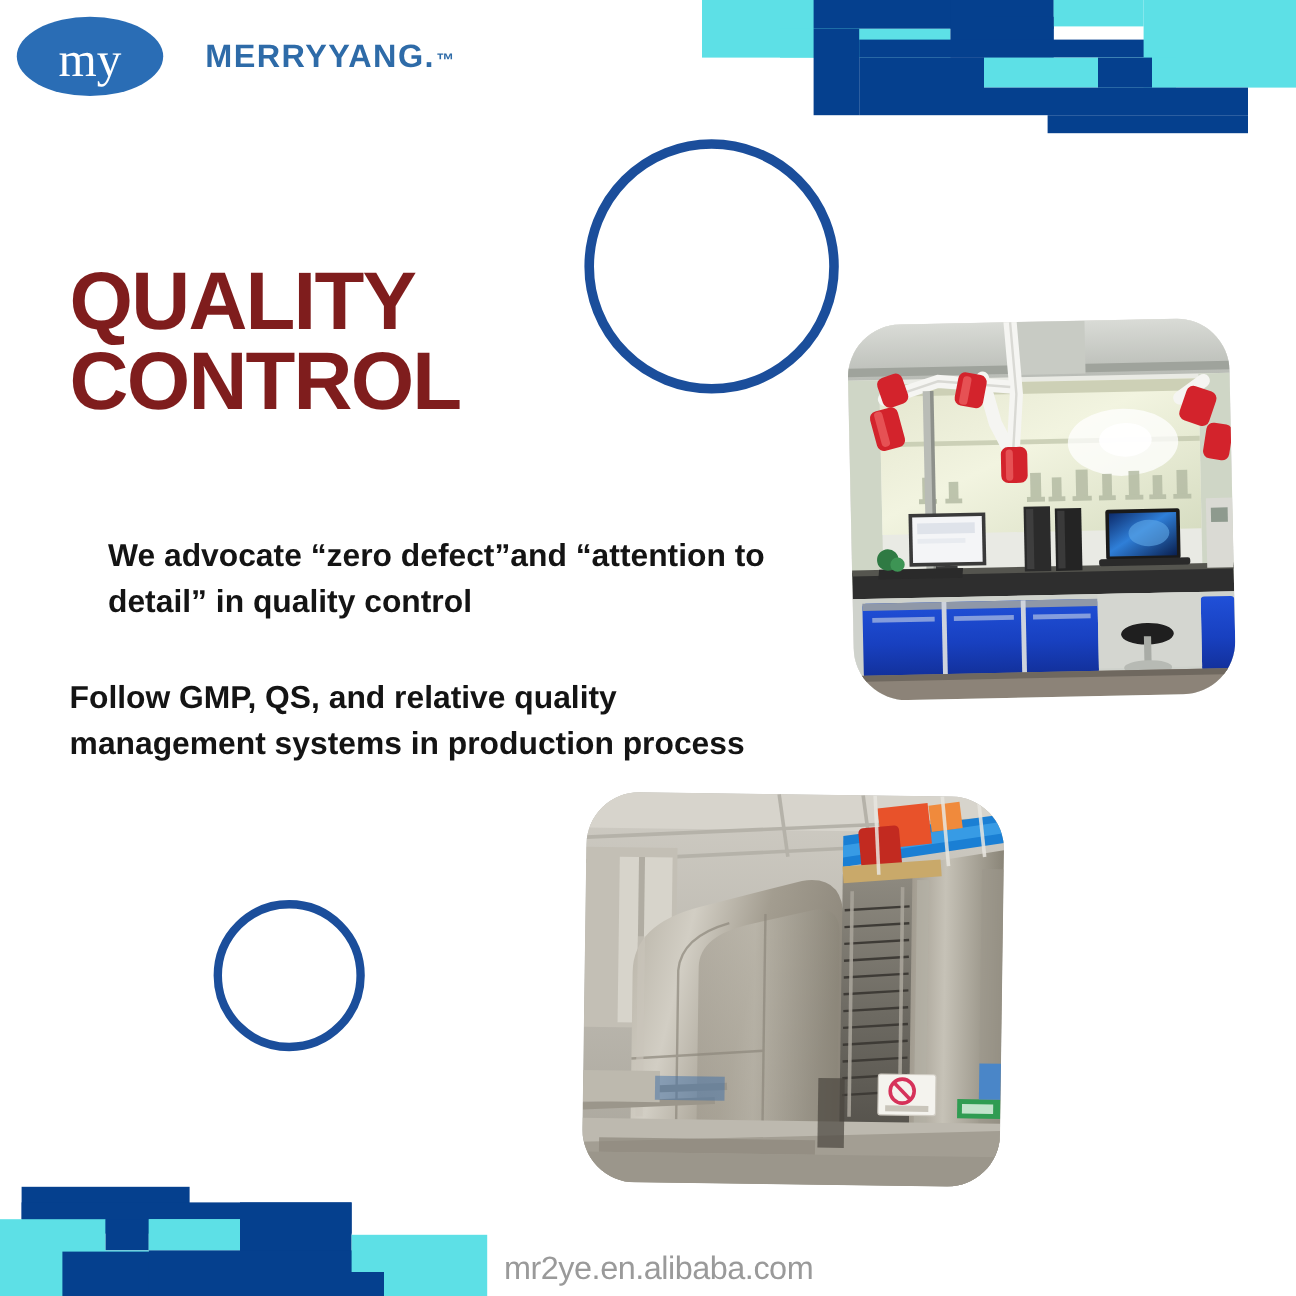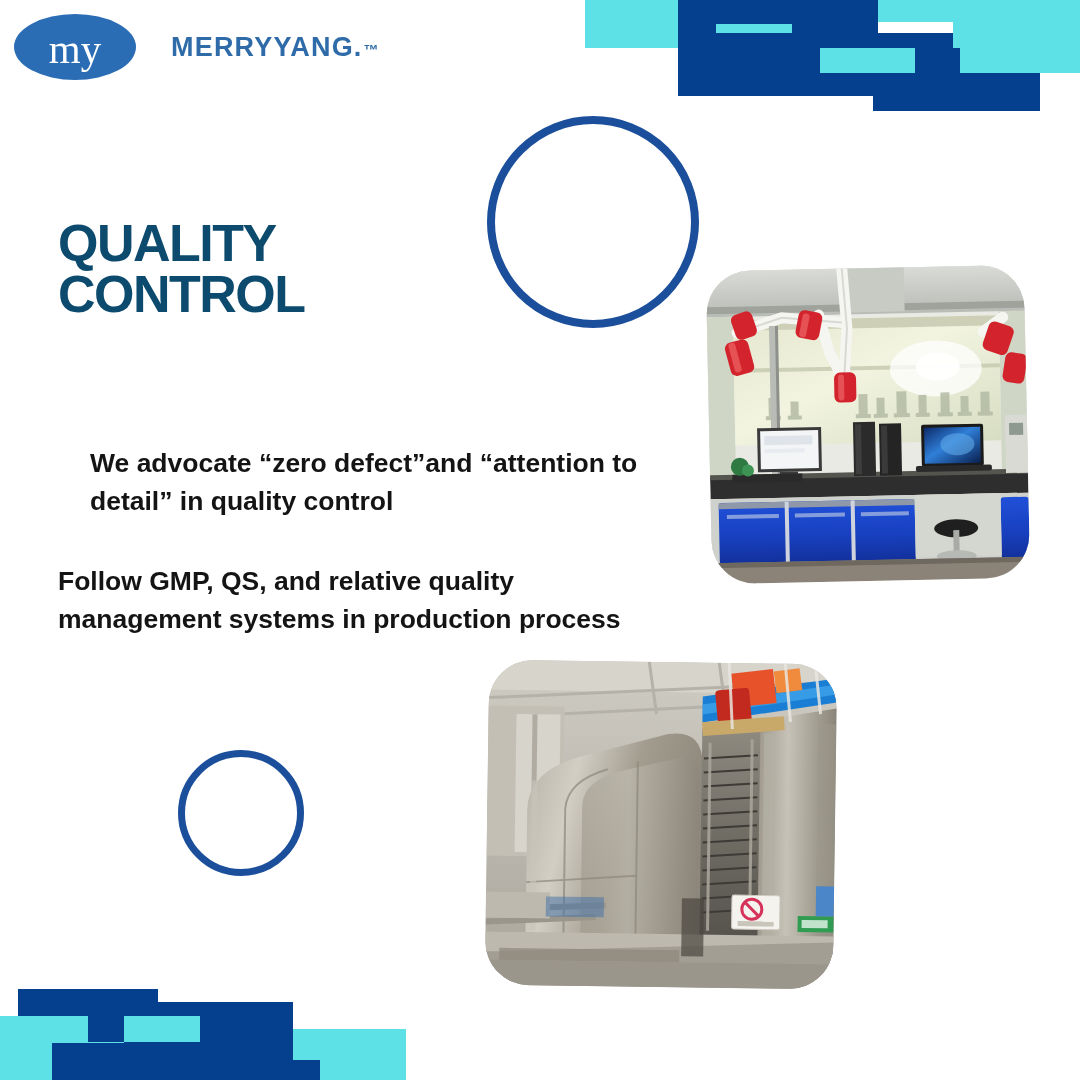--- a/index.html
+++ b/index.html
@@ -90,24 +90,24 @@
     top: -1px;
   }
 
   
   #headline {
     position: absolute;
     left: 58px; top: 218px;
     width: 470px;
     font-family: "Liberation Sans", sans-serif;
     font-weight: bold;
-    font-size: 52px;
+    font-size: 68px;
     line-height: 0.98;
     letter-spacing: -1.5px;
-    color: #0c4a6e;
+    color: #7f1d1d;
     white-space: pre-line;
   }
   .body-copy {
     position: absolute;
     left: 58px;
     width: 610px;
     font-family: "Liberation Sans", sans-serif;
     font-size: 26.5px;
     font-weight: 600;
     line-height: 1.42;
@@ -440,14 +440,15 @@
       <rect x="312" y="252" width="36" height="16" fill="#2f9c52"></rect>
       <rect x="316" y="256" width="26" height="8" fill="#e6f5ea" opacity="0.8"></rect>
 
       <rect x="330" y="222" width="18" height="30" fill="#4a86c8"></rect>
 
       <rect x="196" y="236" width="22" height="58" fill="#4a463f" opacity="0.7"></rect>
       <rect x="0" y="300" width="348" height="25" fill="#9b968b"></rect>
     </svg>
   </div>
 
+  <div id="watermark">mr2ye.en.alibaba.com</div>
 
 </div>
 
 </body></html>

